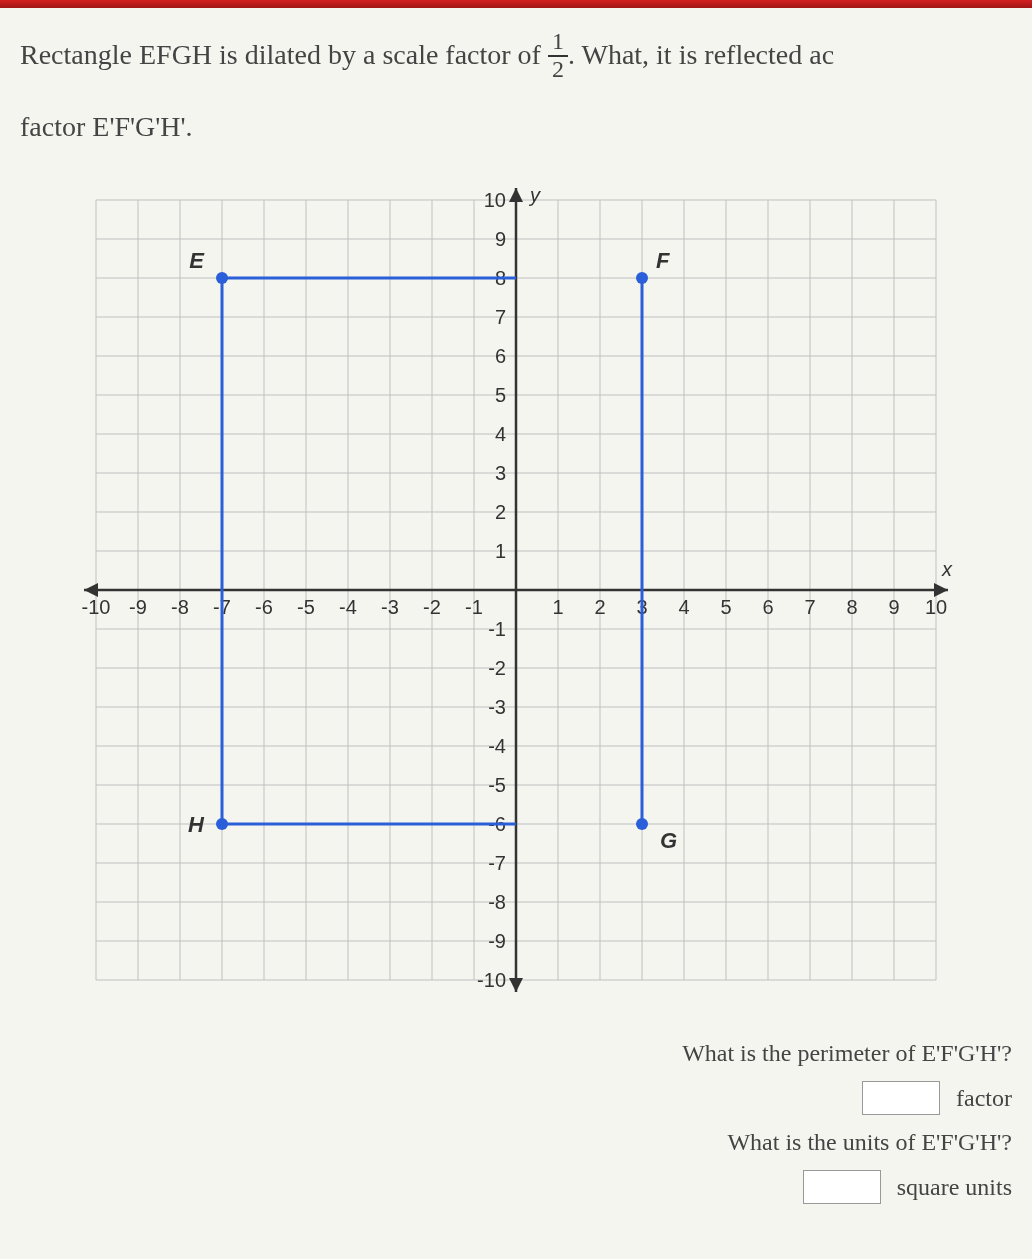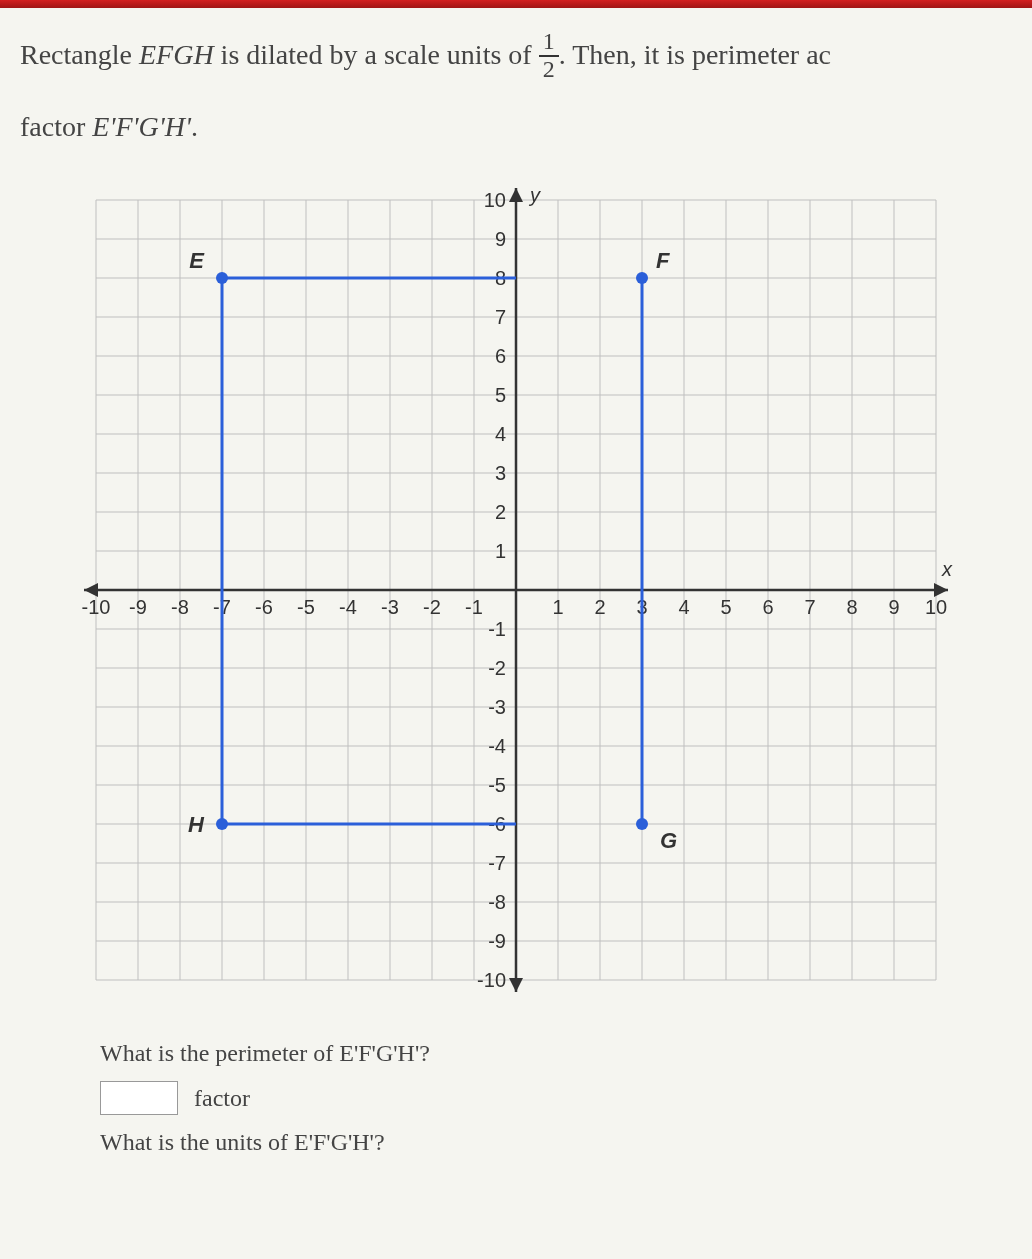--- a/index.html
+++ b/index.html
@@ -19,21 +19,21 @@
     }
     .content {
       padding: 30px 20px 20px 20px;
     }
     .problem-text {
       font-size: 28px;
       line-height: 1.8;
       color: #444;
       margin-bottom: 18px;
     }
-    .italic { font-style: italic; }
+    .italic { }
     .frac {
       display: inline-block;
       vertical-align: middle;
       text-align: center;
       font-size: 24px;
       line-height: 1.05;
       position: relative;
       top: -2px;
     }
     .frac .num { display: block; border-bottom: 2px solid #333; padding: 0 4px; }
@@ -49,41 +49,41 @@
     .tick-label { font-family: Arial, sans-serif; font-size: 20px; fill: #333; }
     .axis-label { font-family: Arial, sans-serif; font-size: 20px; fill: #333; font-style: italic; }
     .shape-line { stroke: #2b5fd9; stroke-width: 3; fill: none; }
     .vertex { fill: #2b5fd9; }
     .vertex-label { font-family: Arial, sans-serif; font-size: 22px; font-weight: bold; font-style: italic; fill: #333; }
     .questions {
       padding-left: 80px;
       font-size: 24px;
       color: #444;
     }
-    .q-line { margin-bottom: 14px; }
+    .q-line { margin-bottom: 14px; text-align: right; }
     .answer-box {
       display: inline-block;
       width: 78px;
       height: 34px;
       border: 1px solid #999;
       background: #fff;
       vertical-align: middle;
       margin-right: 10px;
     }
     .unit-label { vertical-align: middle; }
   </style>
 </head>
 <body>
 
 <div class="red-bar"></div>
 
 <div class="content">
 
   <p class="problem-text">
-    <span>Rectangle </span><span class="italic">EFGH</span><span> is dilated by a scale units of </span><span class="frac"><span class="num">1</span><span class="den">2</span></span><span>. Then, it is perimeter ac</span>
+    <span>Rectangle </span><span class="italic">EFGH</span><span> is dilated by a scale factor of </span><span class="frac"><span class="num">1</span><span class="den">2</span></span><span>. What, it is reflected ac</span>
   </p>
   <p class="problem-text">
     <span>factor </span><span class="italic">E'F'G'H'</span><span>.</span>
   </p>
 
   <div class="chart-wrap">
     <svg id="coord-plane" width="900" height="840">
         <line x1="30" y1="810" x2="30" y2="30" class="grid-line"></line>
         <line x1="72" y1="810" x2="72" y2="30" class="grid-line"></line>
         <line x1="114" y1="810" x2="114" y2="30" class="grid-line"></line>
@@ -189,15 +189,19 @@
       </svg>
   </div>
 
   <div class="questions">
     <div class="q-line">What is the perimeter of E'F'G'H'?</div>
     <div class="q-line">
       <span class="answer-box"></span>
       <span class="unit-label">factor</span>
     </div>
     <div class="q-line">What is the units of E'F'G'H'?</div>
+    <div class="q-line">
+      <span class="answer-box"></span>
+      <span class="unit-label">square units</span>
+    </div>
   </div>
 
 </div>
 
 </body></html>

